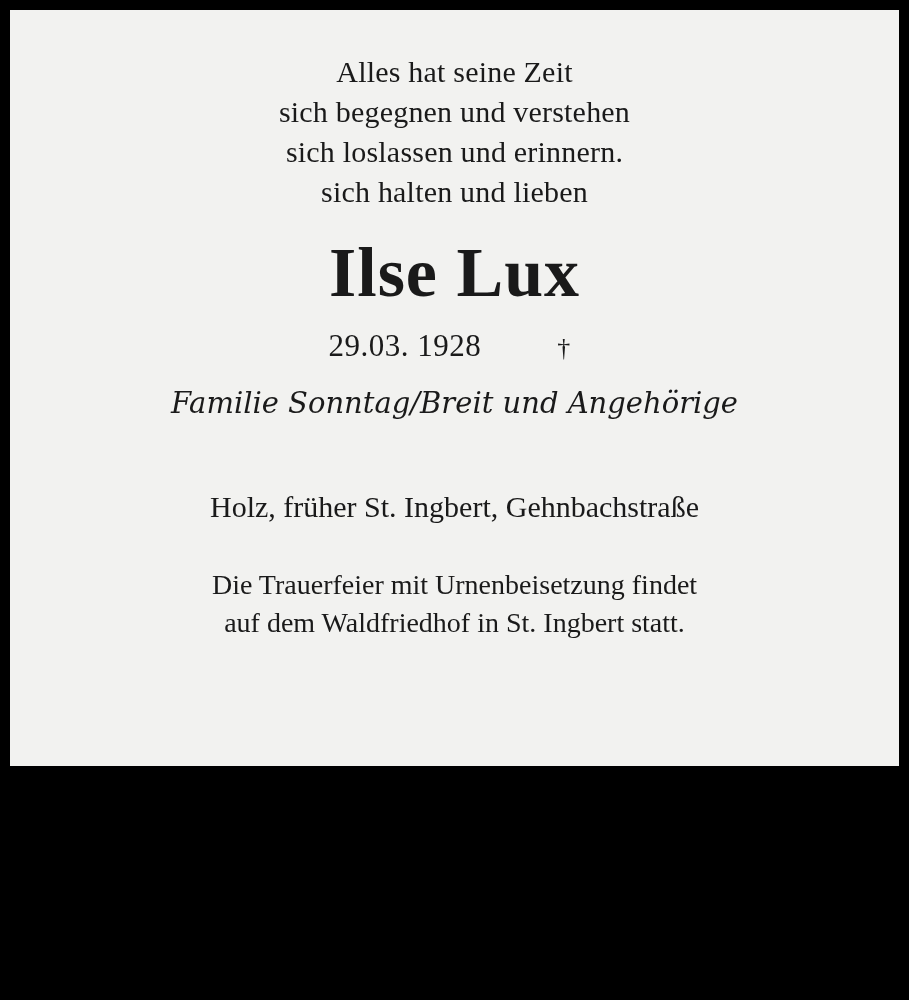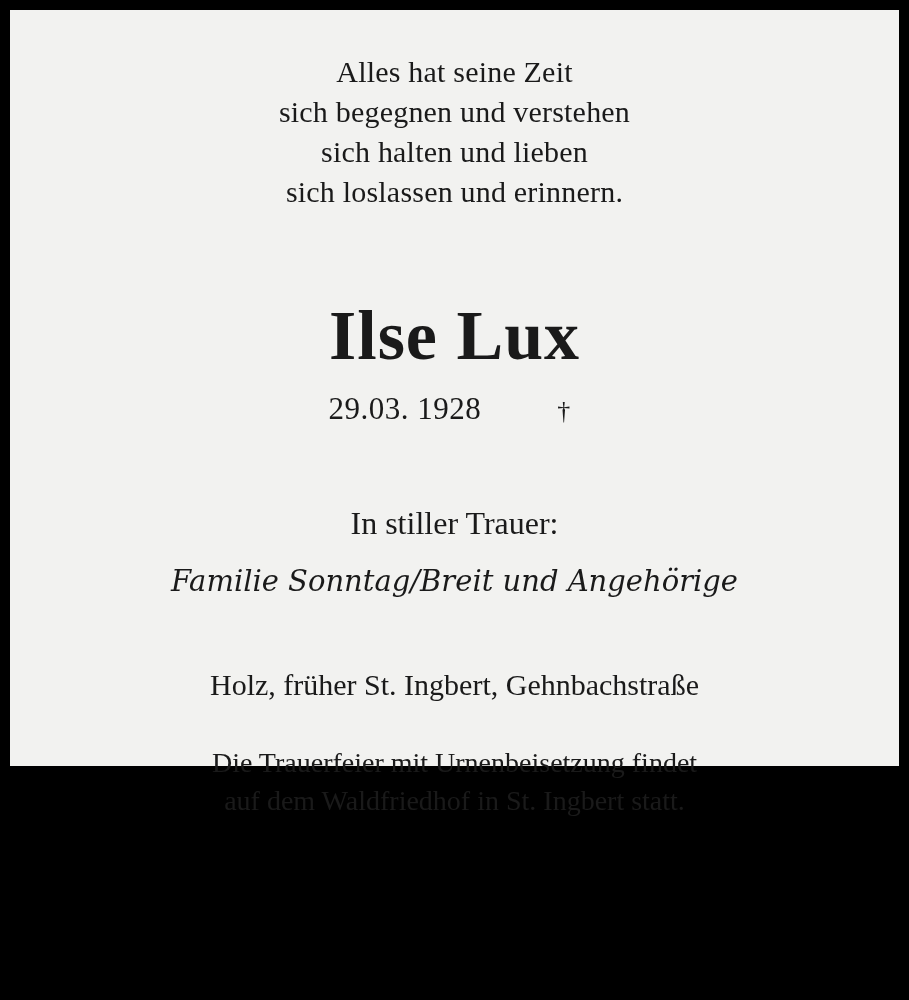--- a/index.html
+++ b/index.html
@@ -30,21 +30,21 @@
     margin-top: 42px;
     text-align: center;
     font-size: 30px;
     line-height: 1.33;
     letter-spacing: 0.2px;
   }
   .poem div {
     white-space: nowrap;
   }
   .name {
-    margin-top: 89px;
+    margin-top: 26px;
     font-size: 70px;
     font-weight: bold;
     letter-spacing: 1px;
     line-height: 1;
   }
   .dates {
     margin-top: 20px;
     display: flex;
     align-items: baseline;
     font-size: 31px;
@@ -79,32 +79,31 @@
   }
 </style>
 </head>
 <body>
 
 <div class="obituary">
 
   <div class="poem">
     <div>Alles hat seine Zeit</div>
     <div>sich begegnen und verstehen</div>
+    <div>sich loslassen und erinnern.</div>
     <div>sich halten und lieben</div>
-    <div>sich loslassen und erinnern.</div>
   </div>
 
   <div class="name">Ilse Lux</div>
 
   <div class="dates">
     <span class="birth">29.03. 1928</span>
     <span class="cross">†</span>
   </div>
 
-  <div class="mourning-title">In stiller Trauer:</div>
 
   <div class="family">Familie Sonntag/Breit und Angehörige</div>
 
   <div class="place">Holz, früher St. Ingbert, Gehnbachstraße</div>
 
   <div class="ceremony">
     <div>Die Trauerfeier mit Urnenbeisetzung findet</div>
     <div>auf dem Waldfriedhof in St. Ingbert statt.</div>
   </div>
 

